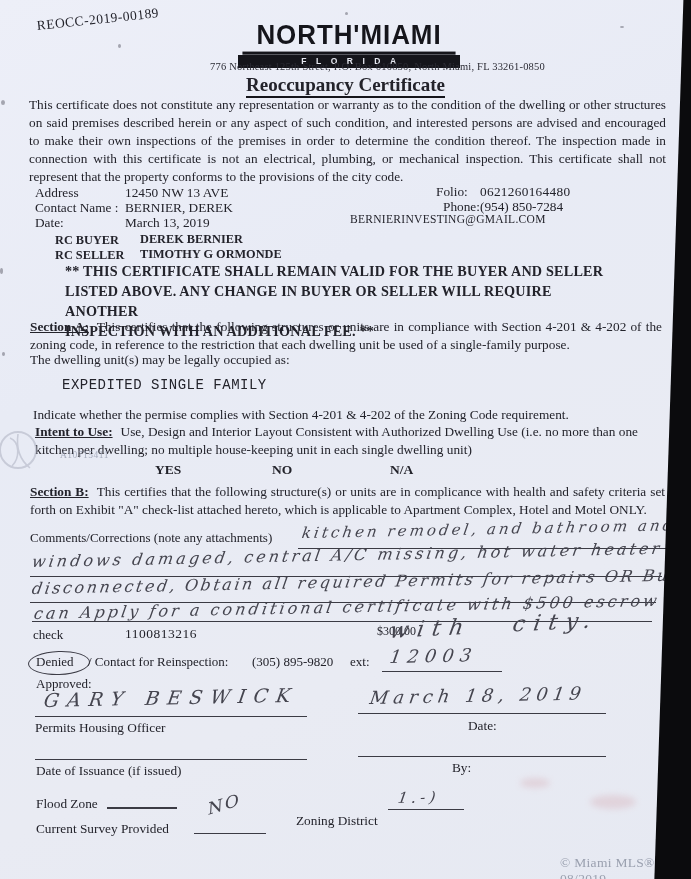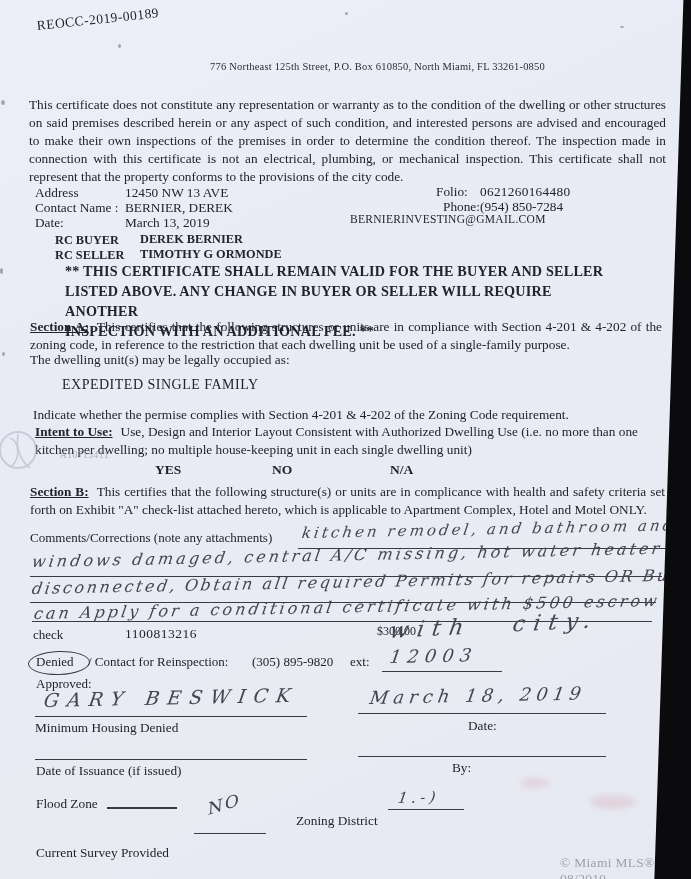--- a/index.html
+++ b/index.html
@@ -42,23 +42,30 @@
   <div class="speck" style="left:620px;top:26px;width:4px;height:2px;"></div>
   <div class="speck" style="left:118px;top:44px;width:3px;height:4px;"></div>
   <div class="speck" style="left:1px;top:100px;width:4px;height:5px;"></div>
   <div class="speck" style="left:0px;top:268px;width:3px;height:6px;"></div>
   <div class="speck" style="left:2px;top:352px;width:3px;height:4px;"></div>
   <div class="smudge" style="left:590px;top:795px;width:46px;height:14px;"></div>
   <div class="smudge" style="left:520px;top:778px;width:30px;height:10px;"></div>
 
   <div class="abs" style="left:36px;top:18px;font-size:13.5px;letter-spacing:.5px;transform:rotate(-6deg);transform-origin:left top;">REOCC-2019-00189</div>
 
+  <div class="abs" style="left:238px;top:20px;width:222px;text-align:center;">
+    <div class="logo-text">NORTH'MIAMI</div>
+    <div class="logo-banner">FLORIDA</div>
+  </div>
 
   <div class="abs sans" style="left:0;top:61px;width:100%;text-align:center;font-size:10.5px;color:#2b2b34;letter-spacing:.2px;">776 Northeast 125th Street, P.O. Box 610850, North Miami, FL 33261-0850</div>
 
+  <div class="abs" style="left:0;top:74px;width:100%;text-align:center;">
+    <span class="title">Reoccupancy Certificate</span>
+  </div>
 
   <div class="abs para" style="left:29px;top:96px;width:637px;">This certificate does not constitute any representation or warranty as to the condition of the dwelling or other structures on said premises described herein or any aspect of such condition, and interested persons are advised and encouraged to make their own inspections of the premises in order to determine the condition thereof. The inspection made in connection with this certificate is not an electrical, plumbing, or mechanical inspection. This certificate shall not represent that the property conforms to the provisions of the city code.</div>
 
   <div class="abs lbl" style="left:35px;top:185px;">Address</div>
   <div class="abs lbl" style="left:125px;top:185px;">12450 NW  13 AVE</div>
   <div class="abs lbl" style="left:35px;top:200px;">Contact Name :</div>
   <div class="abs lbl" style="left:125px;top:200px;">BERNIER, DEREK</div>
   <div class="abs lbl" style="left:35px;top:215px;">Date:</div>
   <div class="abs lbl" style="left:125px;top:215px;">March 13, 2019</div>
 
@@ -74,21 +81,21 @@
   <div class="abs b" style="left:140px;top:247px;font-size:12.3px;">TIMOTHY G ORMONDE</div>
 
   <div class="abs notice" style="left:65px;top:261px;width:560px;">** THIS CERTIFICATE SHALL REMAIN VALID FOR THE BUYER AND SELLER
 LISTED ABOVE. ANY CHANGE IN BUYER OR SELLER WILL REQUIRE ANOTHER
 INSPECTION WITH AN ADDITIONAL FEE. **</div>
 
   <div class="abs para" style="left:30px;top:318px;width:632px;">
     <span class="seclabel">Section A:</span><span>This certifies that the following structures or units are in compliance with Section 4-201 &amp; 4-202 of the zoning code, in reference to the restriction that each dwelling unit be used of a single-family purpose.</span>
   </div>
   <div class="abs lbl" style="left:30px;top:352px;">The dwelling unit(s) may be legally occupied as:</div>
-  <div class="abs" style="left:62px;top:377px;font-size:14px;letter-spacing:.5px;">EXPEDITED SINGLE FAMILY</div>
+  <div class="abs" style="left:62px;top:377px;font-size:14px;letter-spacing:.5px;font-family:Liberation Mono, monospace;">EXPEDITED SINGLE FAMILY</div>
 
   <div class="abs lbl" style="left:33px;top:407px;">Indicate whether the permise complies with Section 4-201 &amp; 4-202 of the Zoning Code requirement.</div>
 
   <div class="abs para" style="left:35px;top:423px;width:620px;text-align:left;">
     <span class="b u" style="margin-right:8px;">Intent to Use:</span><span>Use,  Design and Interior Layout Consistent with Authorized Dwelling Use  (i.e. no more than one kitchen per dwelling;  no multiple house-keeping unit in each single dwelling unit)</span>
   </div>
 
   <svg class="abs" style="left:-10px;top:424px;opacity:.55;" width="56" height="56" viewBox="0 0 56 56">
     <circle cx="28" cy="26" r="18" fill="none" stroke="#aeb2c2" stroke-width="2"></circle>
     <path d="M20 14 C30 18, 30 34, 22 42 M28 10 C26 24, 30 36, 40 44" fill="none" stroke="#aeb2c2" stroke-width="1.6"></path>
@@ -126,37 +133,37 @@
   <div class="abs" style="left:88px;top:654px;font-size:13px;">/ Contact for Reinspection:</div>
   <div class="abs" style="left:252px;top:654px;font-size:13px;">(305) 895-9820</div>
   <div class="abs" style="left:350px;top:654px;font-size:13px;">ext:</div>
   <div class="abs hw" style="left:390px;top:646px;font-size:18px;letter-spacing:6px;">12003</div>
   <div class="uline" style="left:382px;top:671px;width:120px;"></div>
 
   <div class="abs" style="left:36px;top:676px;font-size:13px;">Approved:</div>
 
   <div class="abs hw" style="left:44px;top:689px;font-size:19px;letter-spacing:8px;">GARY BESWICK</div>
   <div class="uline" style="left:35px;top:716px;width:272px;"></div>
-  <div class="abs" style="left:35px;top:720px;font-size:13.3px;">Minimum Housing Denied</div>
+  <div class="abs" style="left:35px;top:720px;font-size:13.3px;">Permits Housing Officer</div>
 
   <div class="abs hw" style="left:370px;top:687px;font-size:18px;letter-spacing:5px;">March 18, 2019</div>
   <div class="uline" style="left:358px;top:713px;width:248px;"></div>
   <div class="abs" style="left:468px;top:718px;font-size:13.3px;">Date:</div>
 
   <div class="uline" style="left:35px;top:759px;width:272px;"></div>
   <div class="abs" style="left:36px;top:763px;font-size:13.3px;">Date of Issuance (if issued)</div>
   <div class="uline" style="left:358px;top:756px;width:248px;"></div>
   <div class="abs" style="left:452px;top:760px;font-size:13.3px;">By:</div>
 
   <div class="abs" style="left:36px;top:796px;font-size:13.3px;">Flood Zone</div>
   <div class="uline" style="left:107px;top:807px;width:70px;border-top-width:2px;"></div>
 
   <div class="abs" style="left:296px;top:796px;font-size:13.3px;margin-top:17px;">Zoning District</div>
   <div class="abs hw" style="left:398px;top:789px;font-size:15px;letter-spacing:4px;">1.-)</div>
   <div class="uline" style="left:388px;top:809px;width:76px;"></div>
 
-  <div class="abs" style="left:36px;top:821px;font-size:13.3px;margin-top:24px;">Current Survey Provided</div>
+  <div class="abs" style="left:36px;top:821px;font-size:13.3px;">Current Survey Provided</div>
   <div class="abs hw" style="left:208px;top:799px;font-size:17px;letter-spacing:2px;transform:skewX(-10deg) rotate(-18deg);">NO</div>
   <div class="uline" style="left:194px;top:833px;width:72px;"></div>
 
   <div class="abs sans" style="left:528px;top:855px;font-size:13.5px;color:#9aa0af;z-index:6;letter-spacing:.3px;">© Miami MLS® 08/2019</div>
 
 </div>
 
 </body></html>

